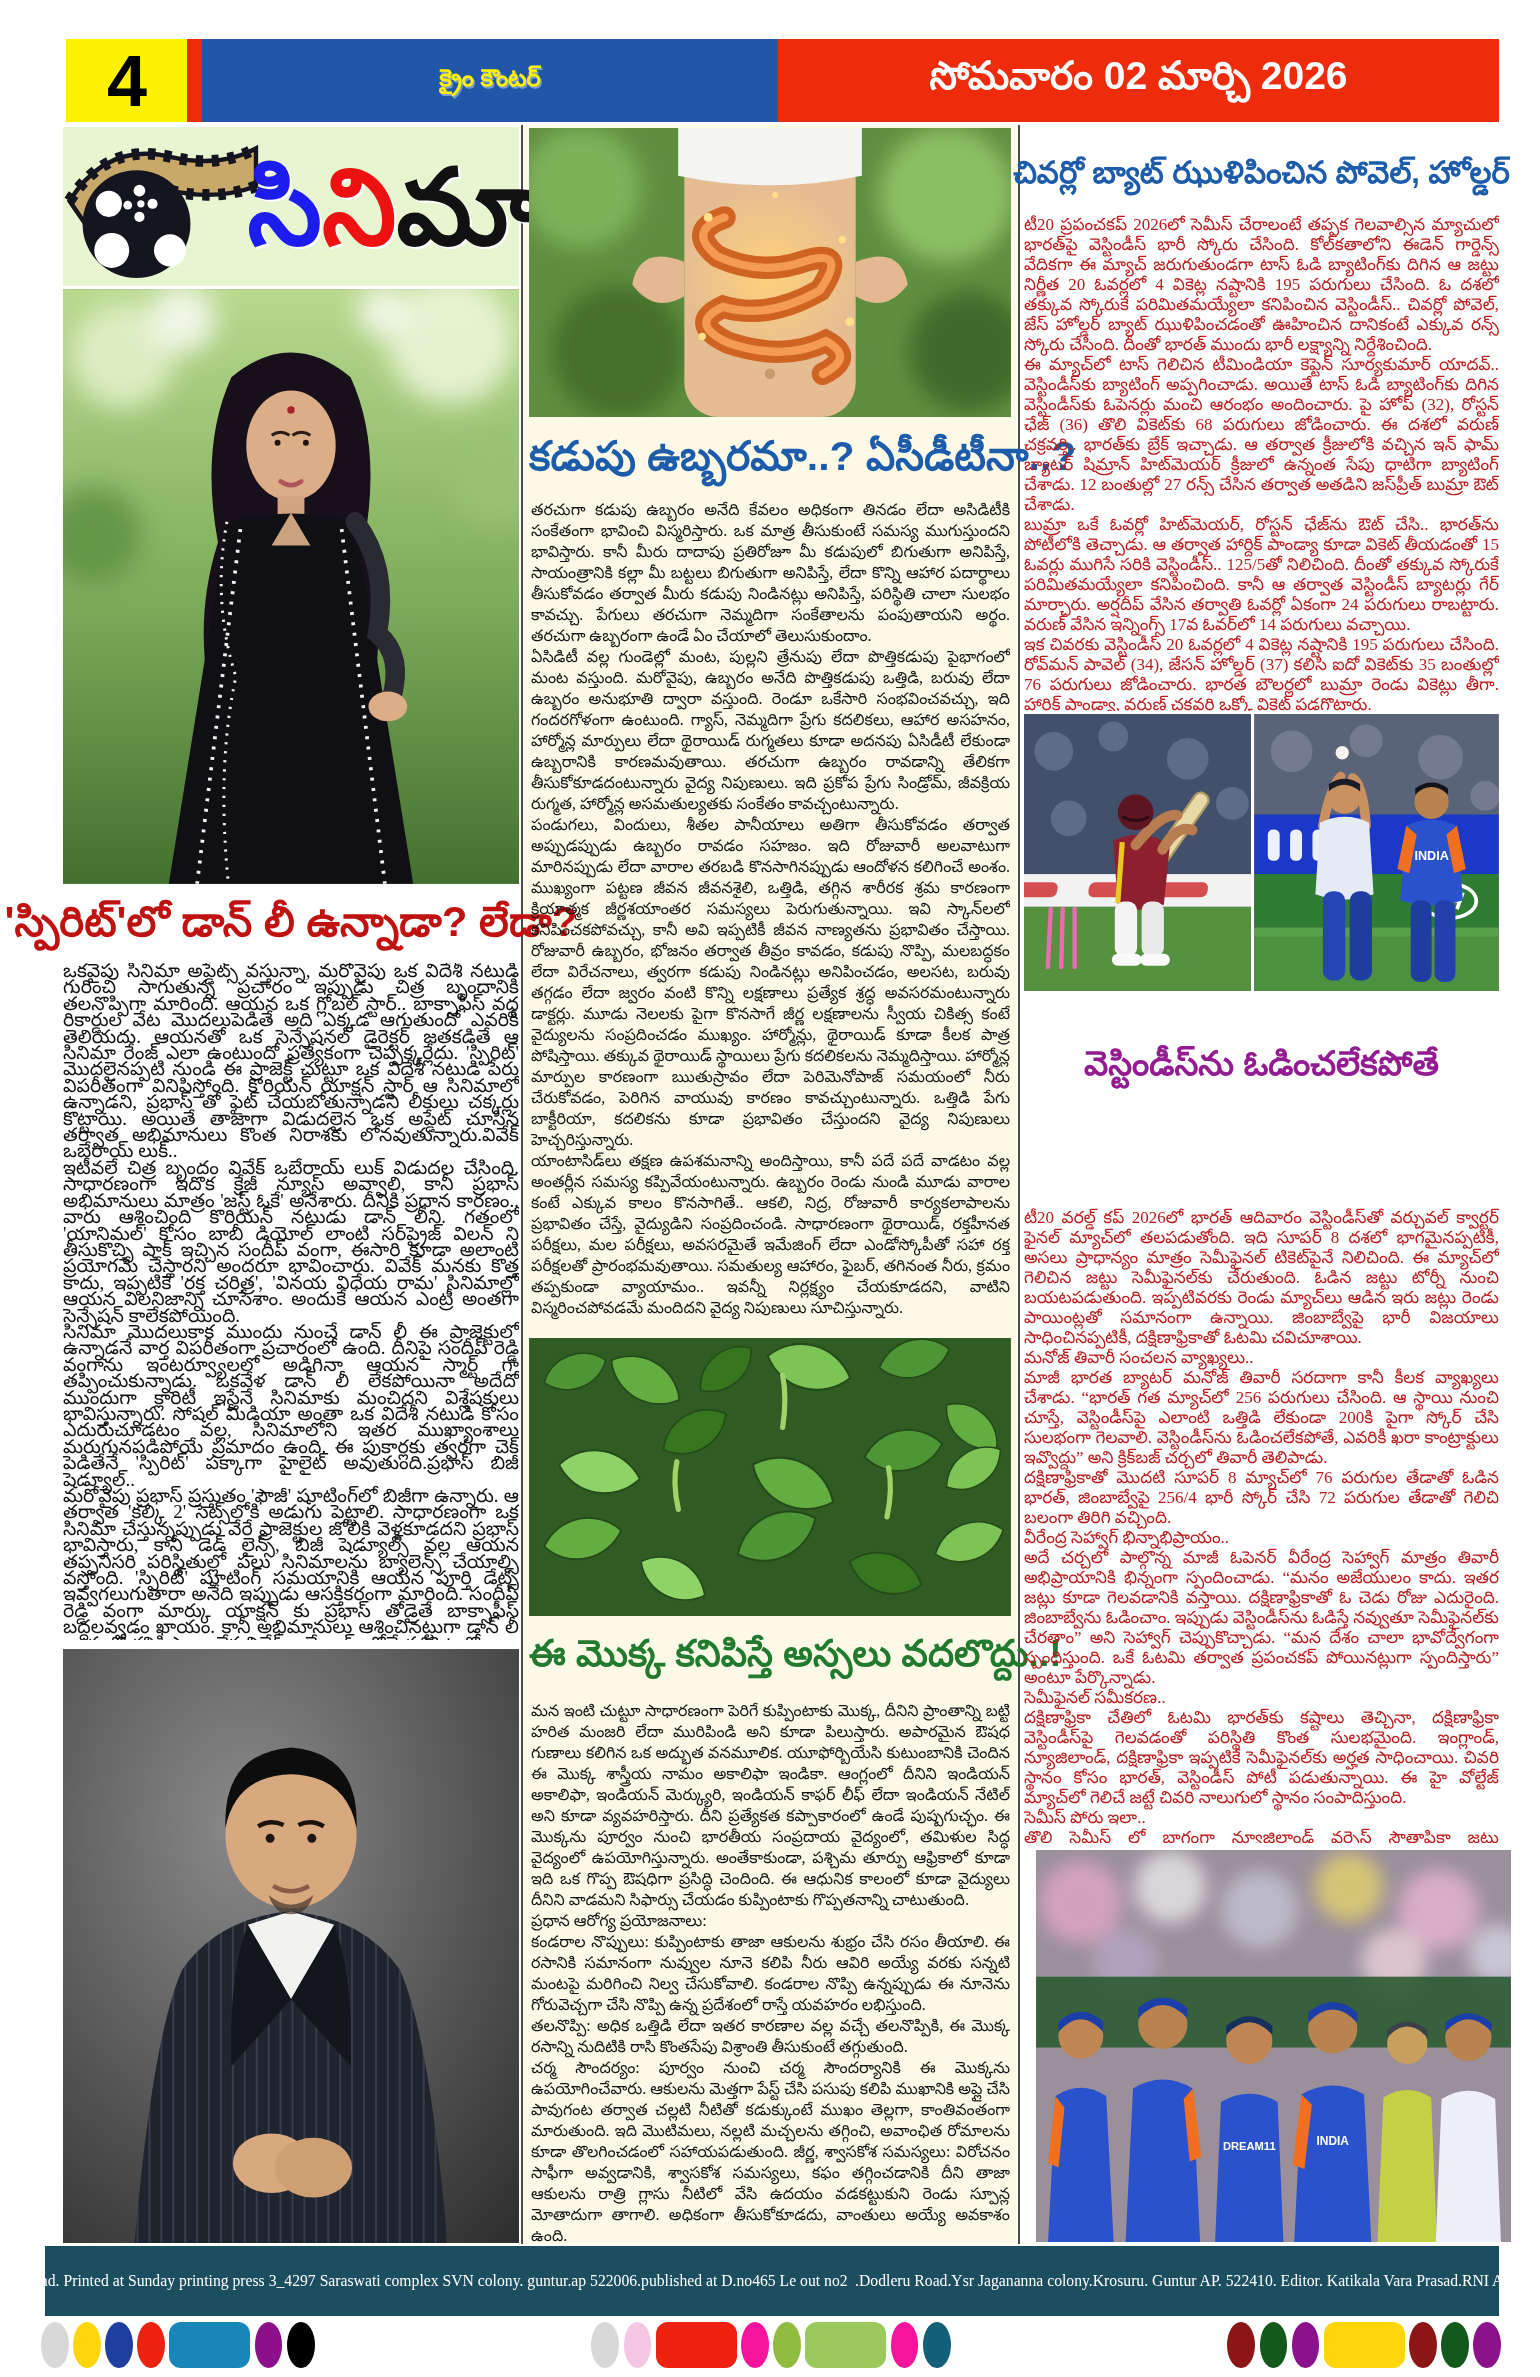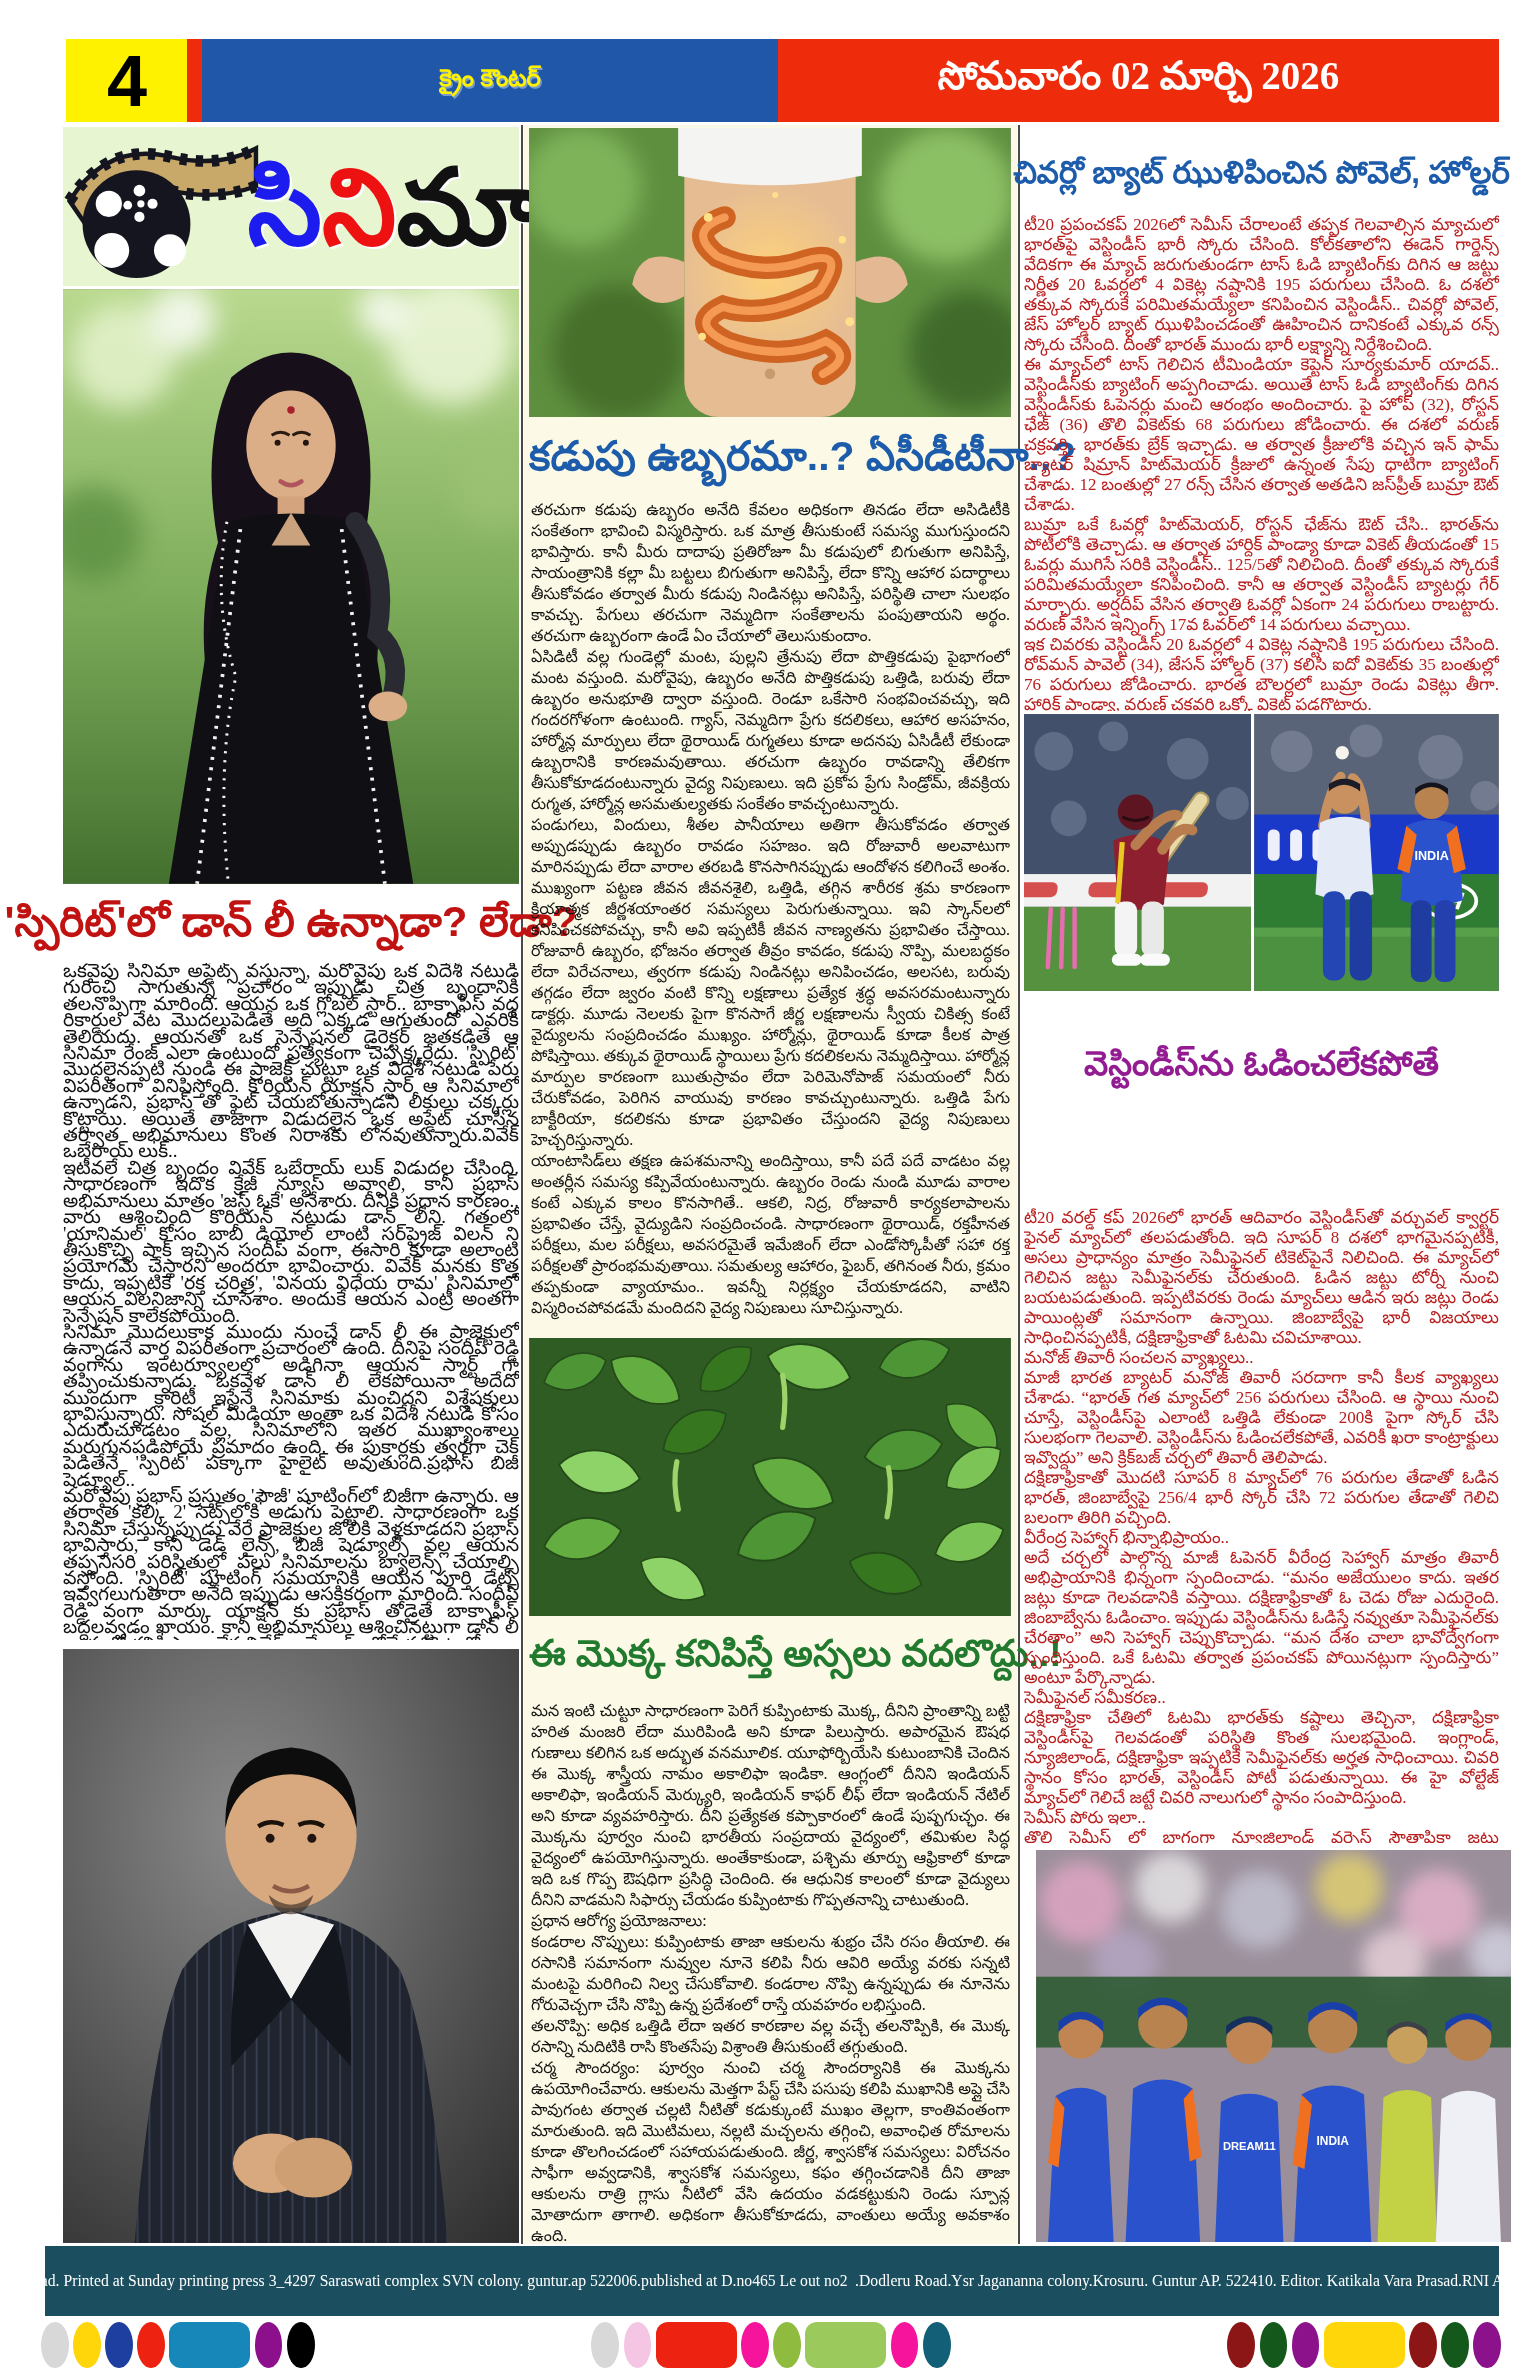--- a/index.html
+++ b/index.html
@@ -17,21 +17,21 @@
   .page-num{position:absolute;left:66px;top:39px;width:122px;height:83px;
     background:var(--page-number-yellow,#fff200);color:#000;font-family:"Liberation Sans",sans-serif;
     font-weight:bold;font-size:72px;display:flex;align-items:center;justify-content:center;}
   .red-stripe{position:absolute;left:187px;top:39px;width:15px;height:83px;background:var(--masthead-red,#ee2c0c);}
   .masthead-blue{position:absolute;left:202px;top:39px;width:576px;height:83px;
     background:var(--masthead-blue,#2057a8);display:flex;align-items:center;justify-content:center;}
   .masthead-blue span{color:var(--page-number-yellow,#fff200);font-family:"Liberation Sans",sans-serif;
     font-weight:bold;font-size:24px;text-shadow:1.5px 1.5px 0 #ffffff66;}
   .masthead-red{position:absolute;left:778px;top:39px;width:721px;height:83px;
     background:var(--masthead-red,#ee2c0c);display:flex;align-items:center;justify-content:center;}
-  .masthead-red span{color:#fff;font-family:Liberation Serif, serif;font-weight:bold;font-size:39px;}
+  .masthead-red span{color:#fff;font-family:Liberation Sans, sans-serif;font-weight:bold;font-size:39px;}
 
   
   .vrule{position:absolute;top:125px;width:1.5px;height:2119px;background:#4a4a4a;}
   .vrule.v1{left:521px;} .vrule.v2{left:1018px;}
 
   
   .cinema-banner{position:absolute;left:63px;top:127px;width:456px;height:159px;
     background:var(--cinema-banner-green,#e7f6d0);display:flex;align-items:center;}
   .cinema-banner svg{flex:0 0 auto;}
   .cinema-letters{display:flex;align-items:center;margin-left:-13.4px;}

